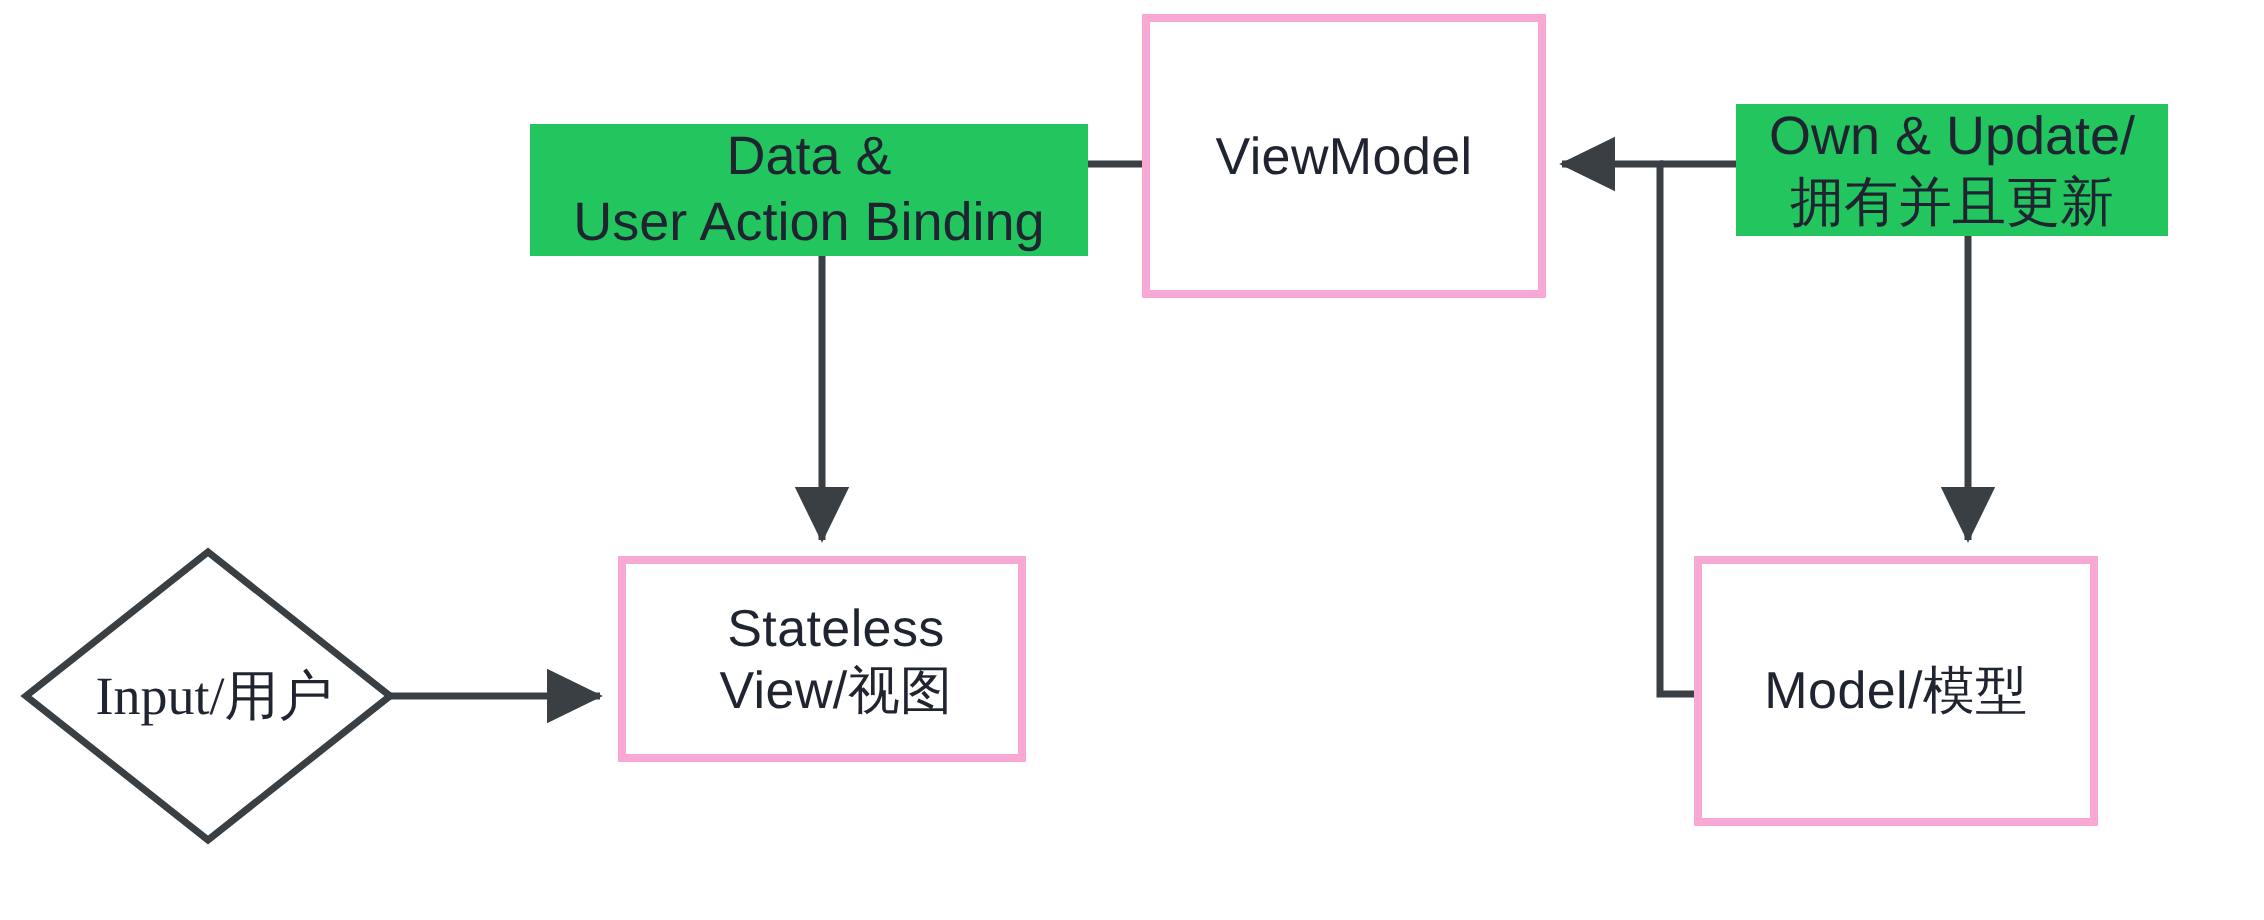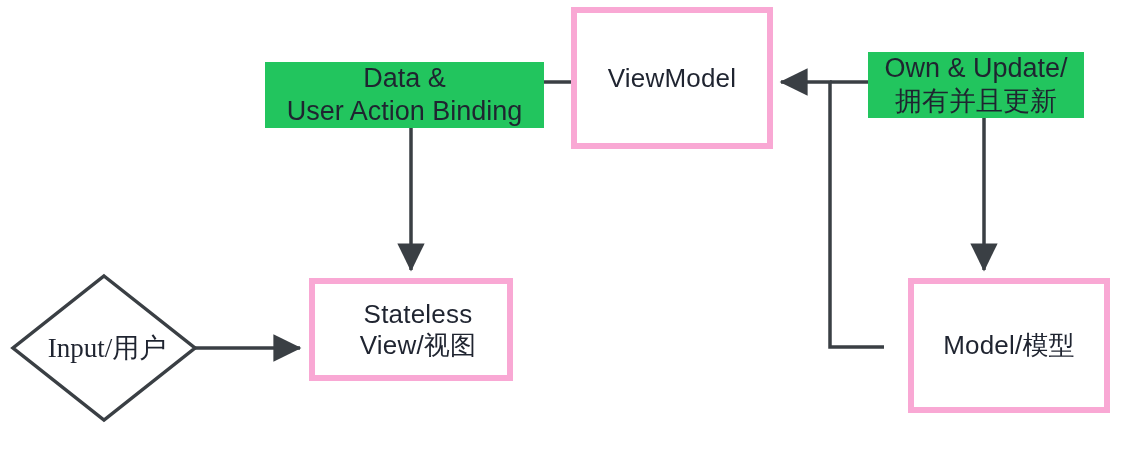--- a/index.html
+++ b/index.html
@@ -25,21 +25,21 @@
   .node {
     position: absolute;
     box-sizing: border-box;
     display: flex;
     align-items: center;
     justify-content: center;
     text-align: center;
     color: #1f2430;
   }
   .box {
-    border: 6px solid #f9a8d4;
+    border: 4px solid #f9a8d4;
     background: #ffffff;
   }
   .box-label {
     font-size: 26px;
     line-height: 1.18;
     letter-spacing: 0.2px;
     white-space: pre-line;
   }
   #node-viewmodel {
     left: 571px;
@@ -50,21 +50,21 @@
   #node-view {
     left: 309px;
     top: 278px;
     width: 204px;
     height: 103px;
   }
   #node-view .box-label {
     transform: translateX(7px);
   }
   #node-model {
-    left: 908px;
+    left: 847px;
     top: 278px;
     width: 202px;
     height: 135px;
   }
   #node-input {
     left: 13px;
     top: 276px;
     width: 182px;
     height: 144px;
     align-items: center;

